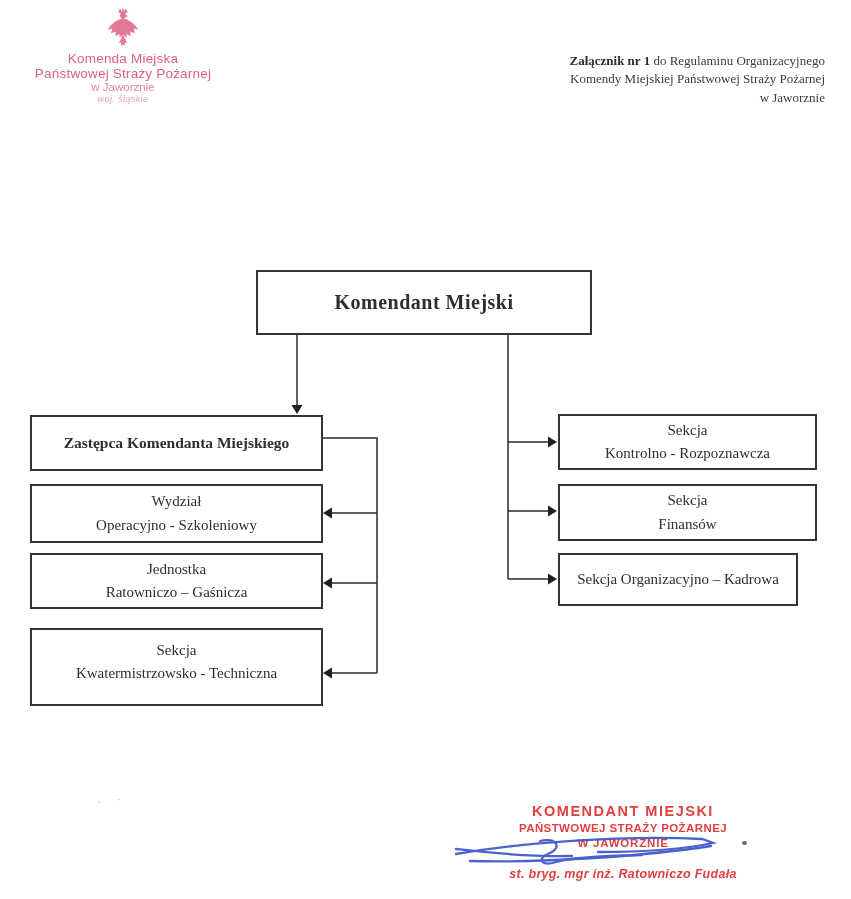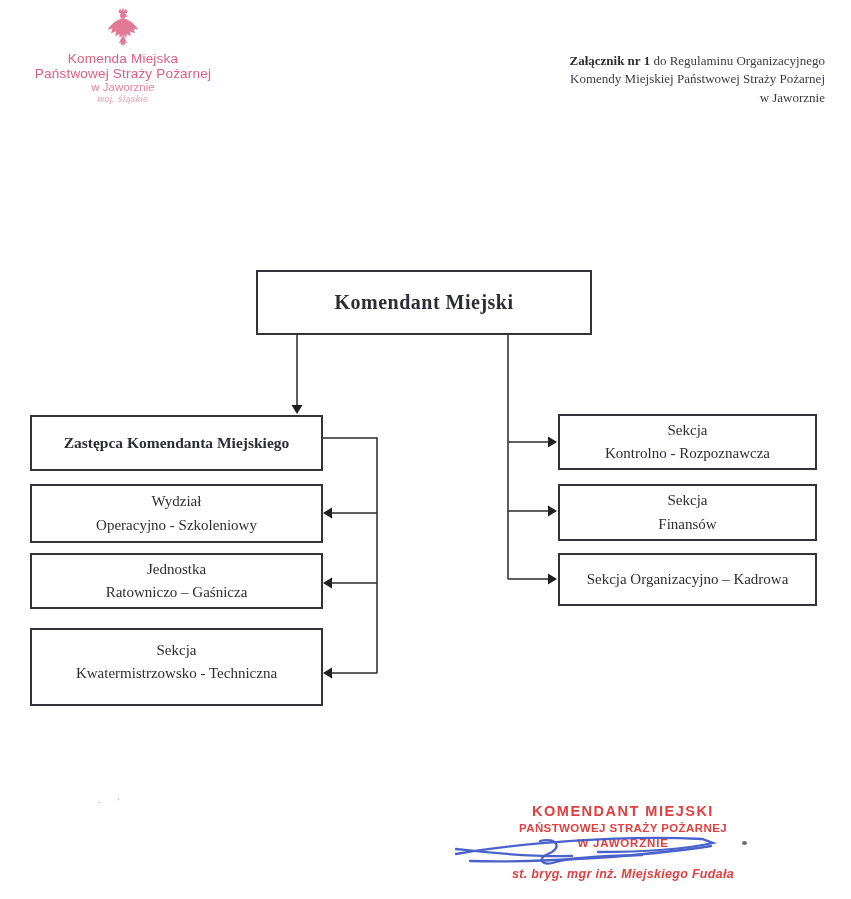--- a/index.html
+++ b/index.html
@@ -45,21 +45,21 @@
   }
   .box-root { left:256px; top:270px; width:336px; height:65px;
               font-size:20px; font-weight:bold; letter-spacing:.5px; }
   .box-l1 { left:30px;  top:415px; width:293px; height:56px;
             font-weight:bold; font-size:15.5px; }
   .box-l2 { left:30px;  top:484px; width:293px; height:59px; }
   .box-l3 { left:30px;  top:553px; width:293px; height:56px; }
   .box-l4 { left:30px;  top:628px; width:293px; height:78px; padding-bottom:10px; }
   .box-r1 { left:558px; top:414px; width:259px; height:56px; }
   .box-r2 { left:558px; top:484px; width:259px; height:57px; }
-  .box-r3 { left:558px; top:553px; width:259px; height:53px; }
+  .box-r3 { left:558px; top:553px; width:240px; height:53px; }
 
   .connectors { position:absolute; left:0; top:0; width:851px; height:899px; pointer-events:none; }
 
   
   .specks { position:absolute; left:98px; top:794px; font-size:10px;
             color:#9d9d9d; letter-spacing:7px; }
 
   
   .stamp {
     position:absolute; left:448px; top:803px; width:350px;
@@ -144,21 +144,21 @@
   <div class="box box-r2">Sekcja
 Finansów</div>
   <div class="box box-r3">Sekcja Organizacyjno – Kadrowa</div>
 
   <div class="specks">. ·</div>
 
   <div class="stamp">
     <div class="stamp-l1">KOMENDANT MIEJSKI</div>
     <div class="stamp-l2">PAŃSTWOWEJ STRAŻY POŻARNEJ</div>
     <div class="stamp-l3">W JAWORZNIE</div>
-    <div class="stamp-name">st. bryg. mgr inż. Miejskiego Fudała</div>
+    <div class="stamp-name">st. bryg. mgr inż. Ratowniczo Fudała</div>
   </div>
 
   <svg class="signature" viewBox="440 824 320 50" xmlns="http://www.w3.org/2000/svg">
     <g stroke="#3c55c8" stroke-width="2.3" fill="none" stroke-linecap="round" opacity="0.92">
       <path d="M456 854 C520 843 620 835 702 839 L713 843 C680 850 640 852 598 852"></path>
       <path d="M456 849 C482 852 522 857 572 856"></path>
       <path d="M470 861 C545 863 645 856 711 846"></path>
       <path d="M540 841 C557 837 563 848 548 854 C537 858 541 867 556 862 C567 858 602 856 642 855"></path>
     </g>
   </svg>

